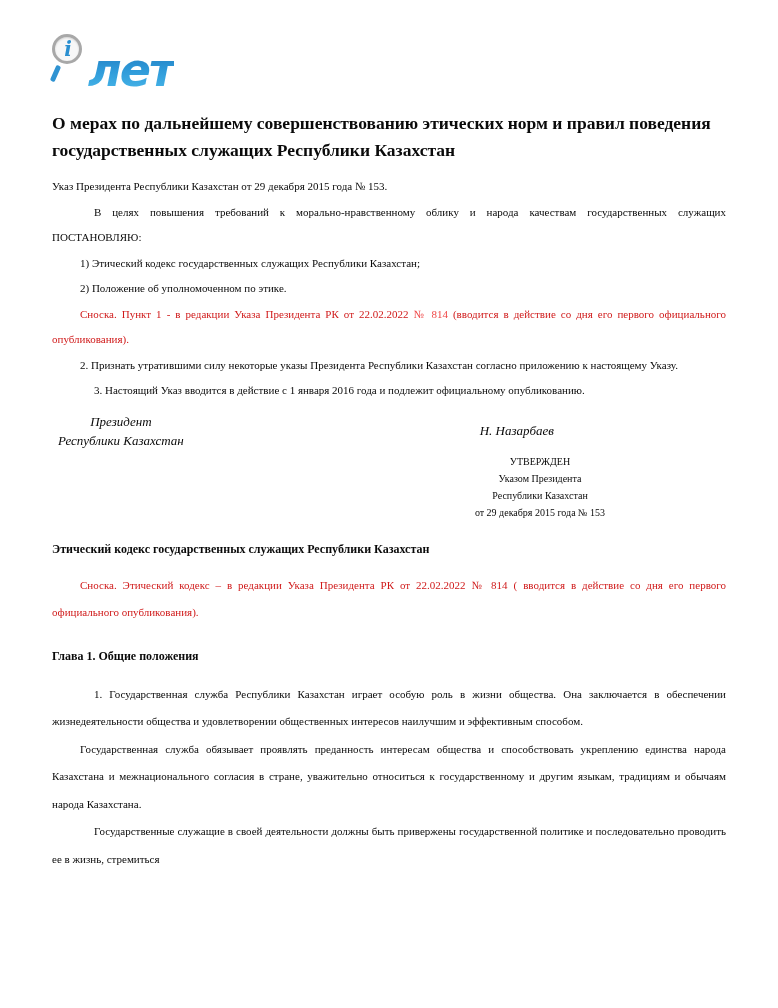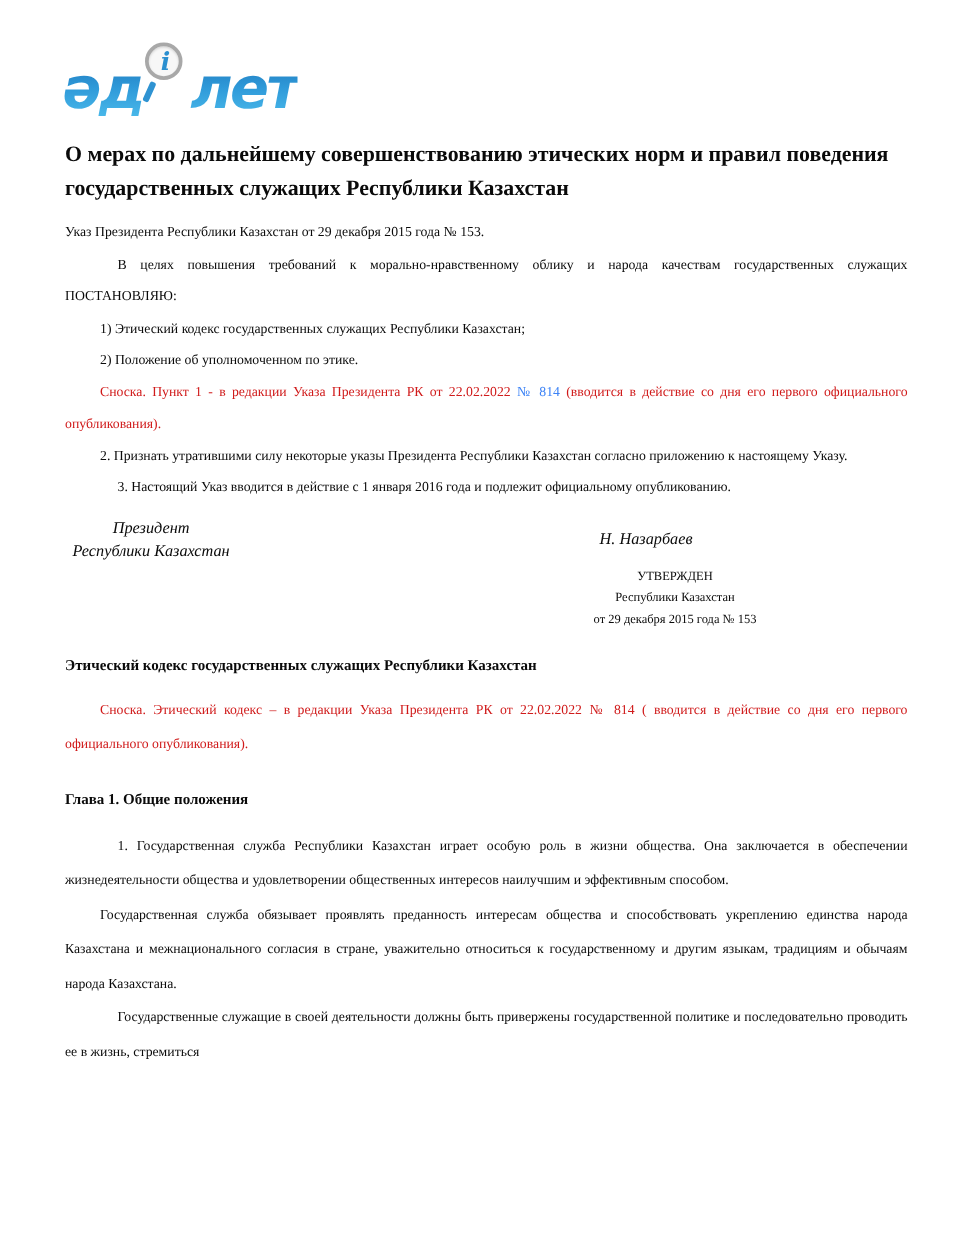--- a/index.html
+++ b/index.html
@@ -47,21 +47,21 @@
 
   
   .doc-title { font-size: 17.5px; font-weight: bold; line-height: 27px; margin: 12px 0 10px 0; }
   .p  { font-size: 11px; line-height: 25.5px; }
   .s2 { line-height: 27.5px; }
   .just   { text-align: justify; }
   .ind-sm { text-indent: 28px; }
   .ind-lg { text-indent: 42px; }
   .bold   { font-weight: normal; }
   .red    { color: #d01a1a; }
-  .blk    { color: #3b82f6; }
+  .blk    { color: #ef4444; }
 
   .section-heading { font-size: 12px; font-weight: bold; line-height: 27px; }
 
   
   .sig-row {
     display: flex; margin-top: 8px;
     font-size: 13px; font-style: italic; line-height: 19px;
   }
   .sig-left { margin-left: 6px; text-align: center; }
   .sig-name { margin-left: auto; margin-right: 172px; align-self: center; }
@@ -72,21 +72,21 @@
   .code-title { margin: 15px 0 9px 0; }
   .chapter-title { margin: 16px 0 11px 0; }
   .fn2 { margin-bottom: 4px; }
 </style>
 </head>
 <body>
 
 <div class="page">
 
   <div class="logo">
-    <span class="logo-text"><span>әд</span><span class="lens"><span class="lens-circle">
+    <span class="logo-text"><span class="lens"><span class="lens-circle">
             <span class="lens-i">i</span>
           </span><span class="lens-handle"></span></span><span>лет</span></span>
   </div>
 
   <h1 class="doc-title">О мерах по дальнейшему совершенствованию этических норм и правил поведения государственных служащих Республики Казахстан</h1>
 
   <p class="p">Указ Президента Республики Казахстан от 29 декабря 2015 года № 153.</p>
 
   <p class="p just ind-lg"><span>В целях повышения требований к морально-нравственному облику и народа качествам государственных служащих </span><span class="bold">ПОСТАНОВЛЯЮ:</span></p>
 
@@ -101,20 +101,21 @@
   <div class="sig-row">
     <div class="sig-left">
       <div>Президент</div>
       <div>Республики Казахстан</div>
     </div>
     <div class="sig-name">Н. Назарбаев</div>
   </div>
 
   <div class="approval">
     <div>УТВЕРЖДЕН</div>
+    <div>Указом Президента</div>
     <div>Республики Казахстан</div>
     <div>от 29 декабря 2015 года № 153</div>
   </div>
 
   <h2 class="section-heading code-title">Этический кодекс государственных служащих Республики Казахстан</h2>
 
   <p class="p s2 just ind-sm red fn2">Сноска. Этический кодекс – в редакции Указа Президента РК от 22.02.2022 № 814 ( вводится в действие со дня его первого официального опубликования).</p>
 
   <h2 class="section-heading chapter-title">Глава 1. Общие положения</h2>
 

